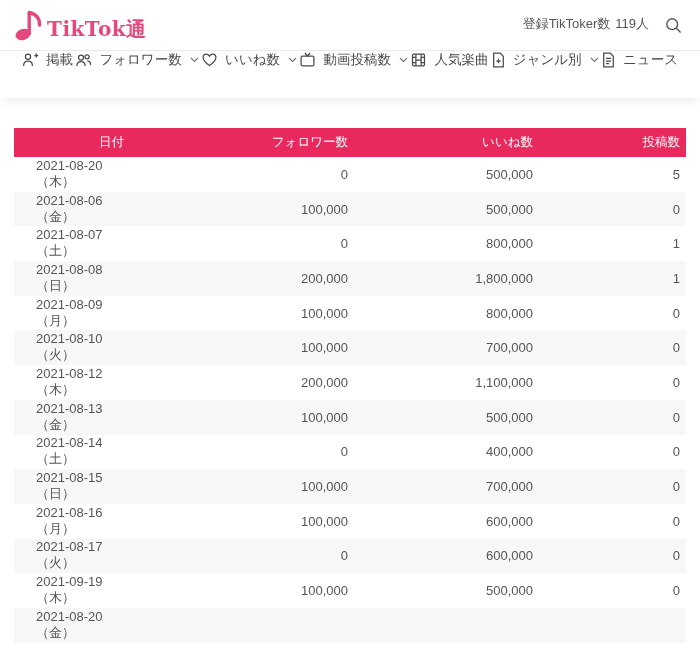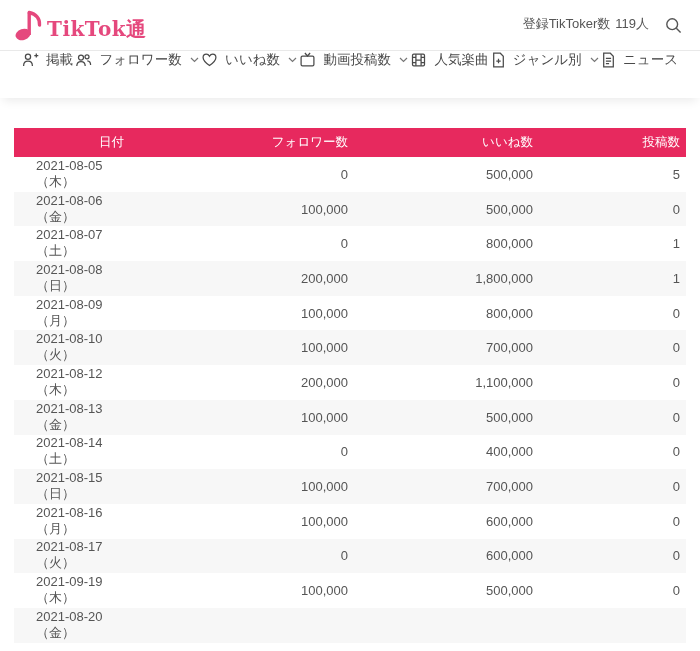--- a/index.html
+++ b/index.html
@@ -161,21 +161,21 @@
     <thead>
       <tr>
         <th class="th-date">日付</th>
         <th class="num">フォロワー数</th>
         <th class="num">いいね数</th>
         <th class="num">投稿数</th>
       </tr>
     </thead>
     <tbody id="table-body">
         <tr>
-          <td class="date">2021-08-05（木）</td>
+          <td class="date">2021-08-20（木）</td>
           <td class="num">0</td>
           <td class="num">500,000</td>
           <td class="num">5</td>
         </tr>
         <tr>
           <td class="date">2021-08-06（金）</td>
           <td class="num">100,000</td>
           <td class="num">500,000</td>
           <td class="num">0</td>
         </tr>

